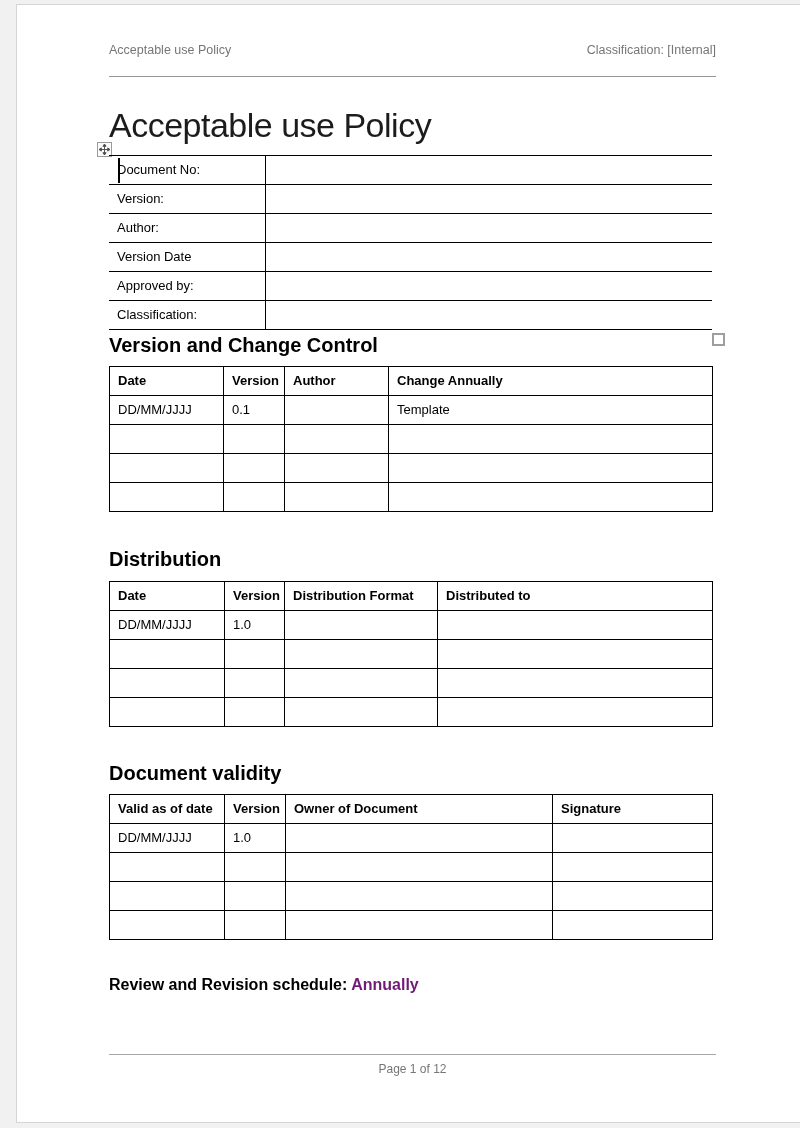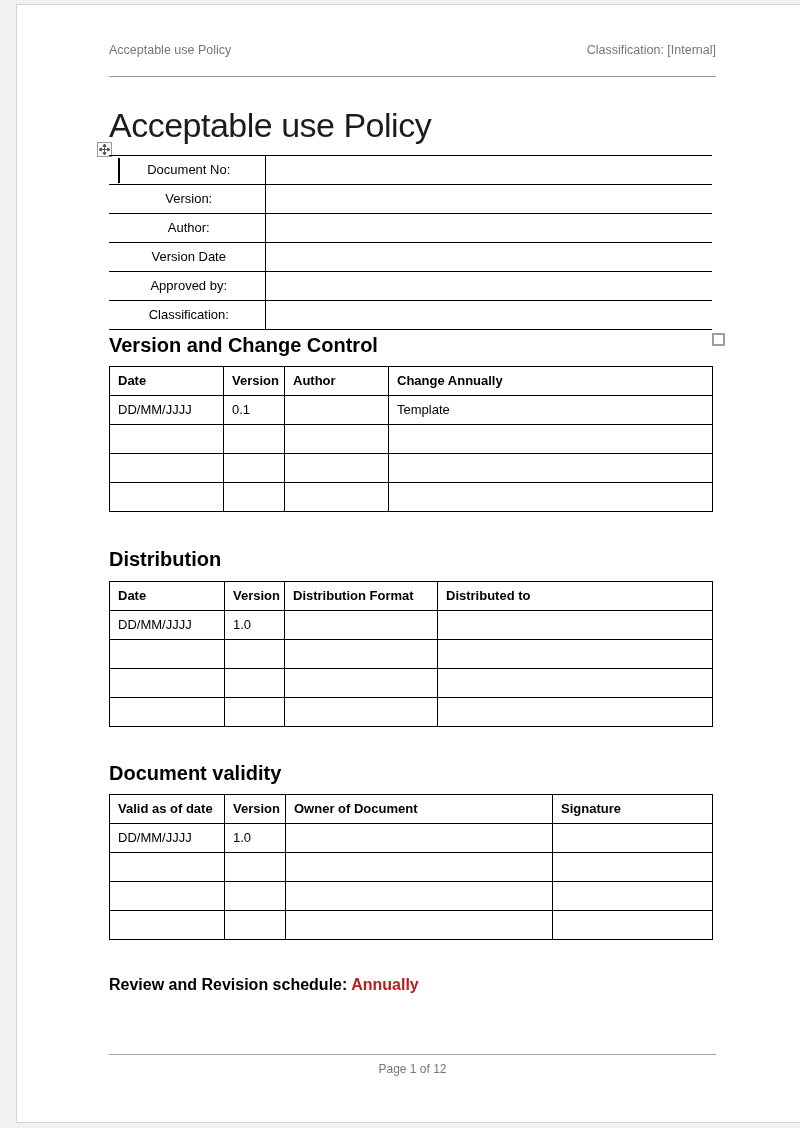--- a/index.html
+++ b/index.html
@@ -60,40 +60,40 @@
     height: 29px; vertical-align: top;
     font-size: 13px; font-weight: 400; text-align: left;
     padding: 6px 4px 0 8px;
     overflow: hidden; white-space: nowrap;
   }
   th { font-weight: 700; }
 
   .info-table { left: 92px; top: 150px; width: 603px; }
   .info-table td { border-top: 1.5px solid #000; }
   .info-table tr:last-child td { border-bottom: 1.5px solid #000; }
-  .info-table td.label-cell { border-right: 1.5px solid #000; text-align: center; }
+  .info-table td.label-cell { border-right: 1.5px solid #000; }
 
   .grid-table td, .grid-table th { border: 1.5px solid #000; }
   .t-vcc  { left: 92px; top: 361px; width: 603px; }
   .t-dist { left: 92px; top: 576px; width: 603px; }
   .t-val  { left: 92px; top: 789px; width: 603px; }
 
   .section-heading {
     left: 92px; width: 607px;
     font-size: 20px; font-weight: 700; color: #000; line-height: 20px;
   }
   .h-vcc  { top: 330px; }
   .h-dist { top: 544px; }
   .h-val  { top: 758px; }
 
   .review-line {
     left: 92px; top: 970px; width: 607px;
     font-size: 16px; font-weight: 700; line-height: 20px;
   }
-  .review-line .red-text { color: #b91c1c; }
+  .review-line .red-text { color: #701a75; }
 </style>
 </head>
 <body>
 
 <div class="page">
 
   <div class="abs doc-header">
     <span>Acceptable use Policy</span>
     <span>Classification: [Internal]</span>
   </div>

